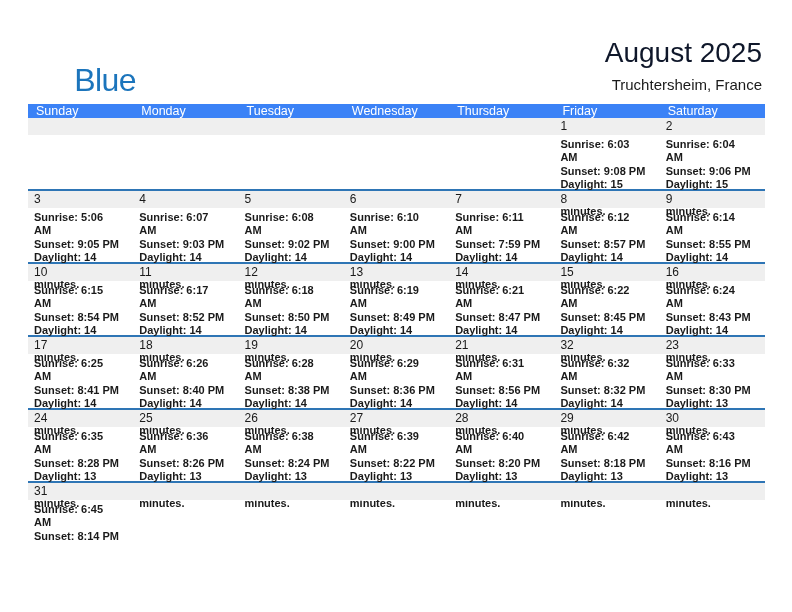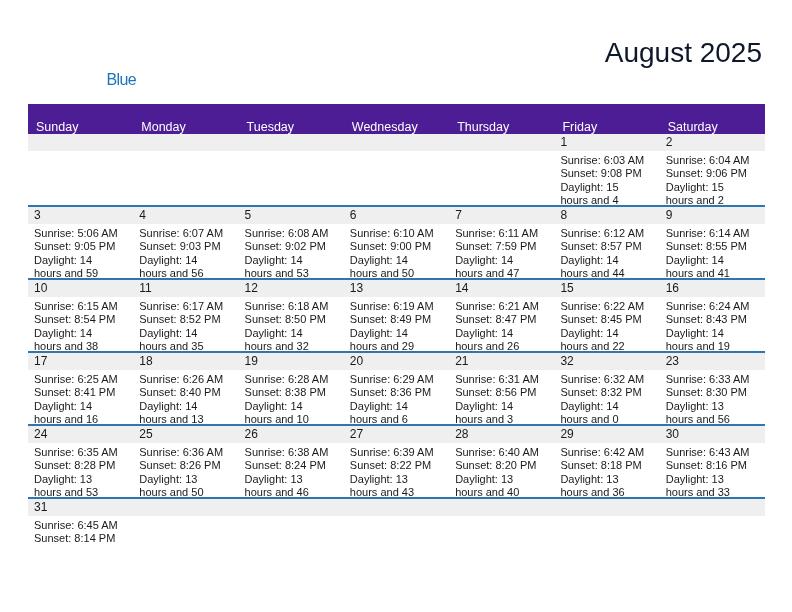--- a/index.html
+++ b/index.html
@@ -25,21 +25,21 @@
   .logo-general {
     font-size: 24px;
     letter-spacing: -0.6px;
     color: #222222;
     line-height: 26px;
   }
   .logo-flag { margin-top: 1px; margin-left: 0px; display: block; }
   .logo-blue {
     position: absolute;
     top: 21px; right: 0px;
-    font-size: 16px;
+    font-size: 32px;
     letter-spacing: -0.6px;
     color: #1c75bc;
     line-height: 26px;
   }
 
   
   .title-block {
     position: absolute;
     top: 37px; right: 30px;
     text-align: right;
@@ -57,23 +57,23 @@
   }
 
   
   .calendar {
     position: absolute;
     left: 28px; top: 104px;
     width: 737px;
   }
   .weekday-header {
     display: flex;
-    background: #4c1d95;
-    height: 30px;
-    align-items: flex-end;
+    background: #3b82f6;
+    height: 14px;
+    align-items: center;
   }
   .weekday-cell {
     width: 14.2857%;
     color: #ffffff;
     font-size: 12.5px;
     padding-left: 8px;
     white-space: nowrap;
     overflow: hidden;
   }
   .week-row {
@@ -95,33 +95,35 @@
     font-size: 12px;
     padding-left: 6px;
     color: #1a1a1a;
     flex: 0 0 auto;
   }
   .day-details {
     padding: 3px 12px 0 6px;
     font-size: 11px;
     line-height: 13.4px;
     color: #1a1a1a;
+    font-weight: bold;
   }
 </style>
 </head>
 <body>
 
 <div class="page">
 
   <div class="logo">
     <span class="logo-blue">Blue</span>
   </div>
 
   <div class="title-block">
     <div class="month-title">August 2025</div>
+    <div class="location">Truchtersheim, France</div>
   </div>
 
   <div class="calendar">
     <div class="weekday-header">
       <div class="weekday-cell">Sunday</div>
       <div class="weekday-cell">Monday</div>
       <div class="weekday-cell">Tuesday</div>
       <div class="weekday-cell">Wednesday</div>
       <div class="weekday-cell">Thursday</div>
       <div class="weekday-cell">Friday</div>

